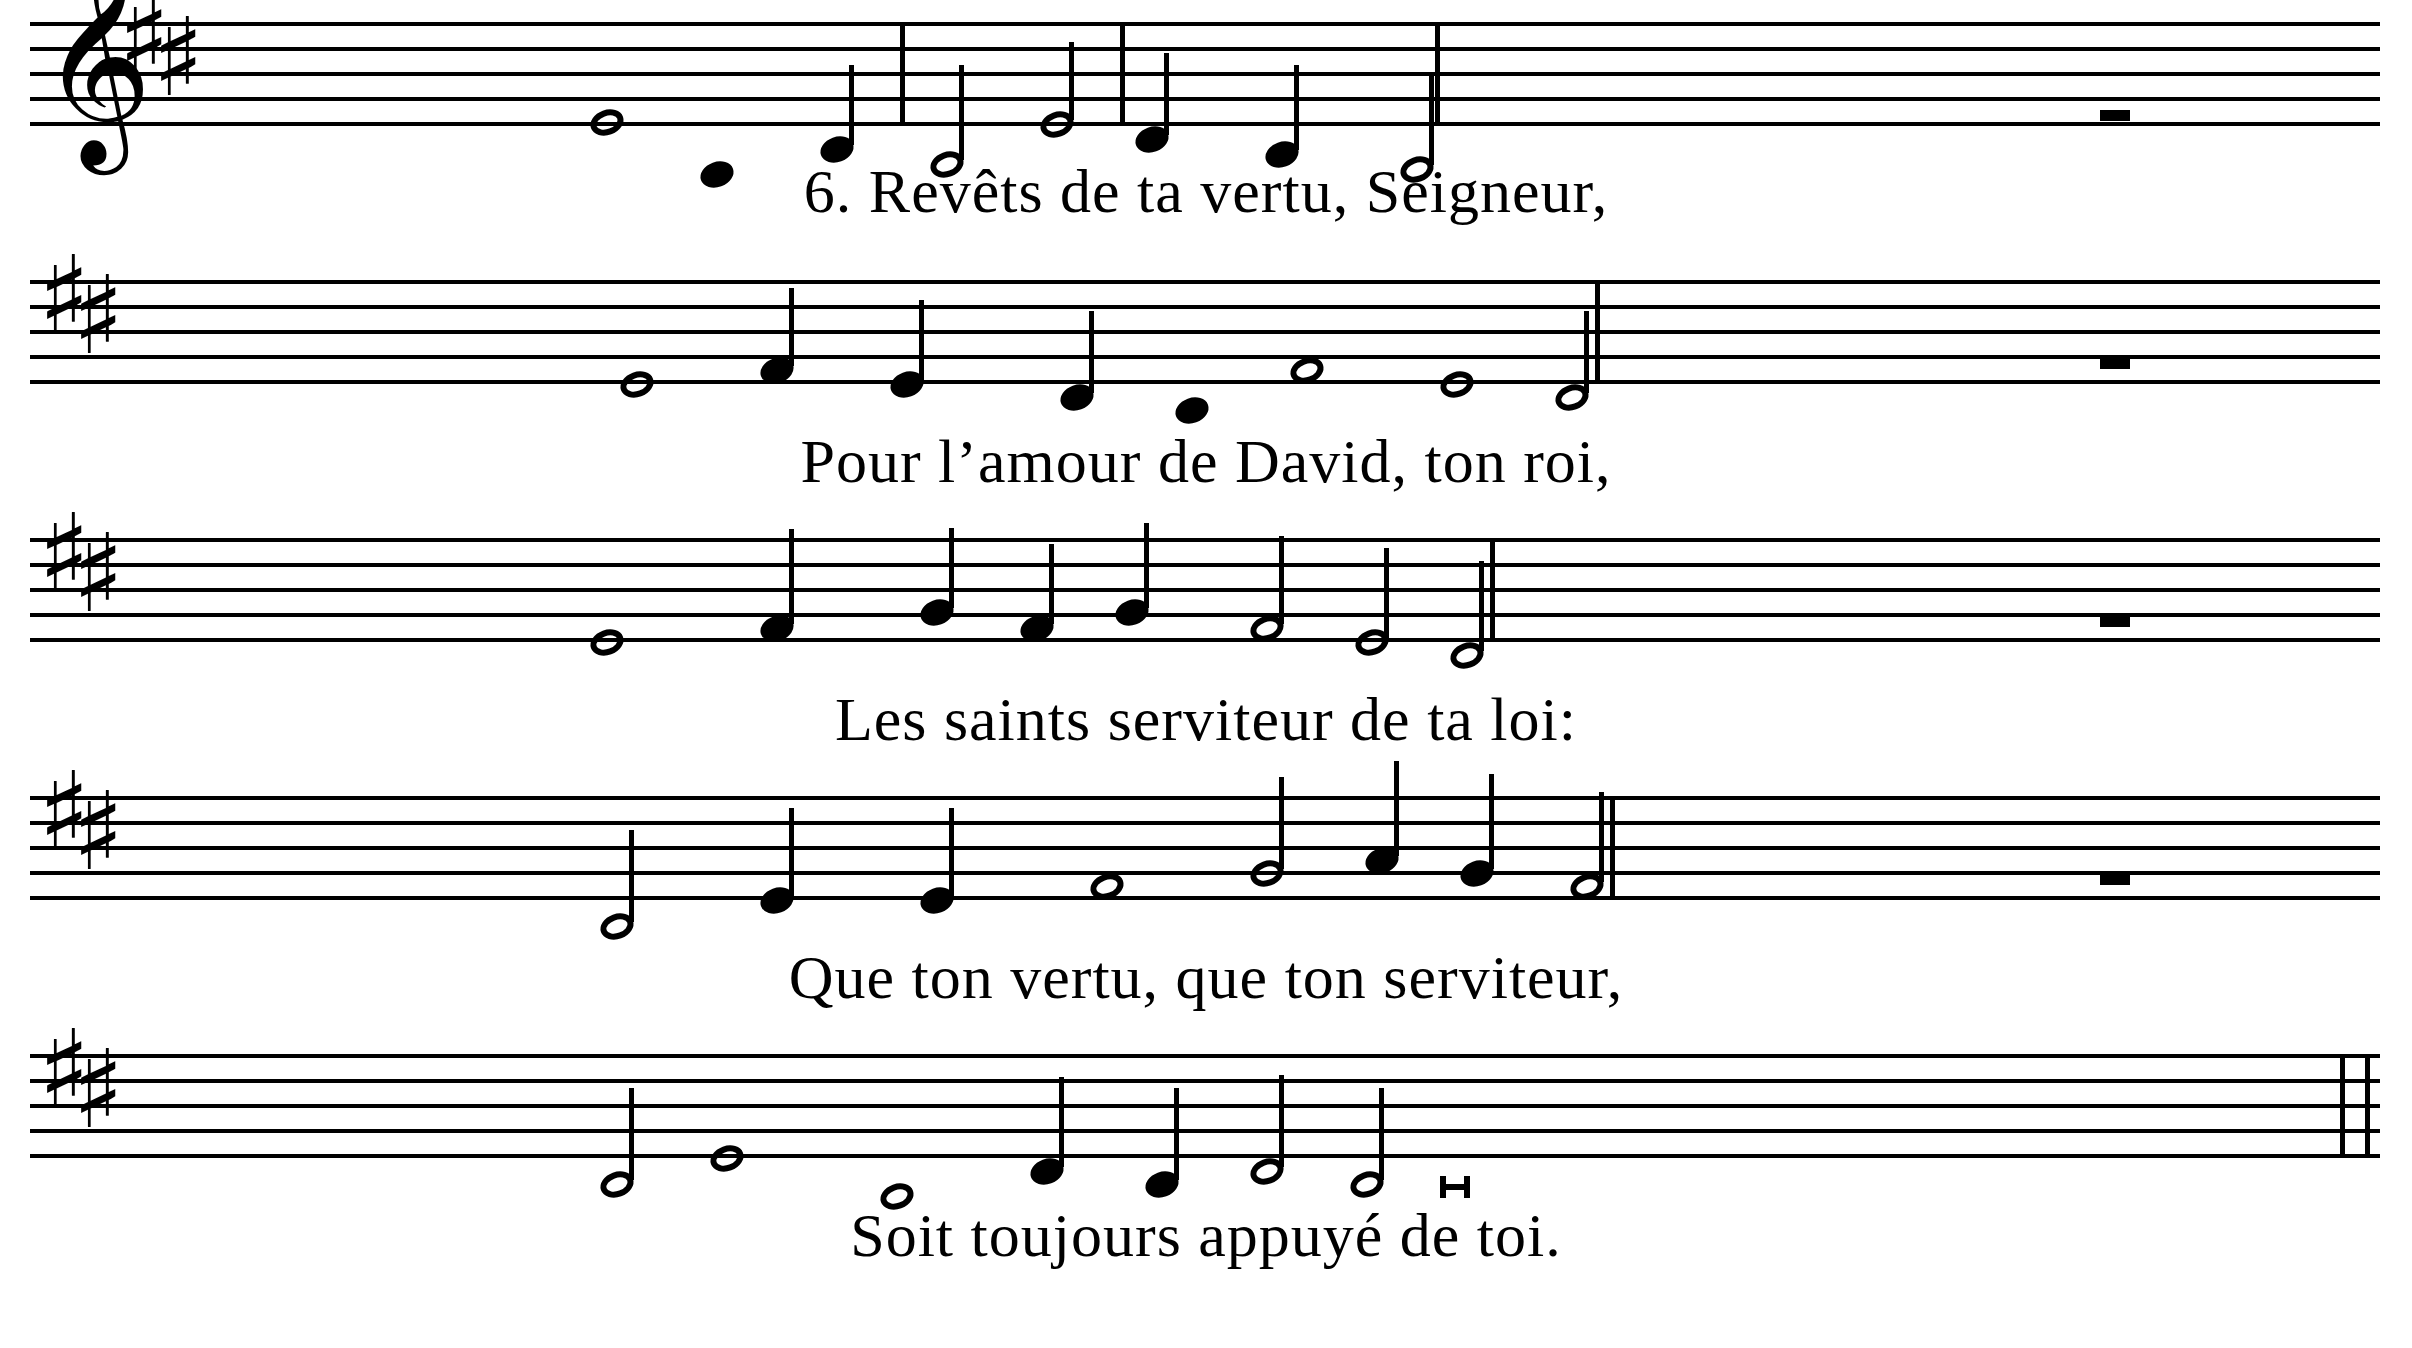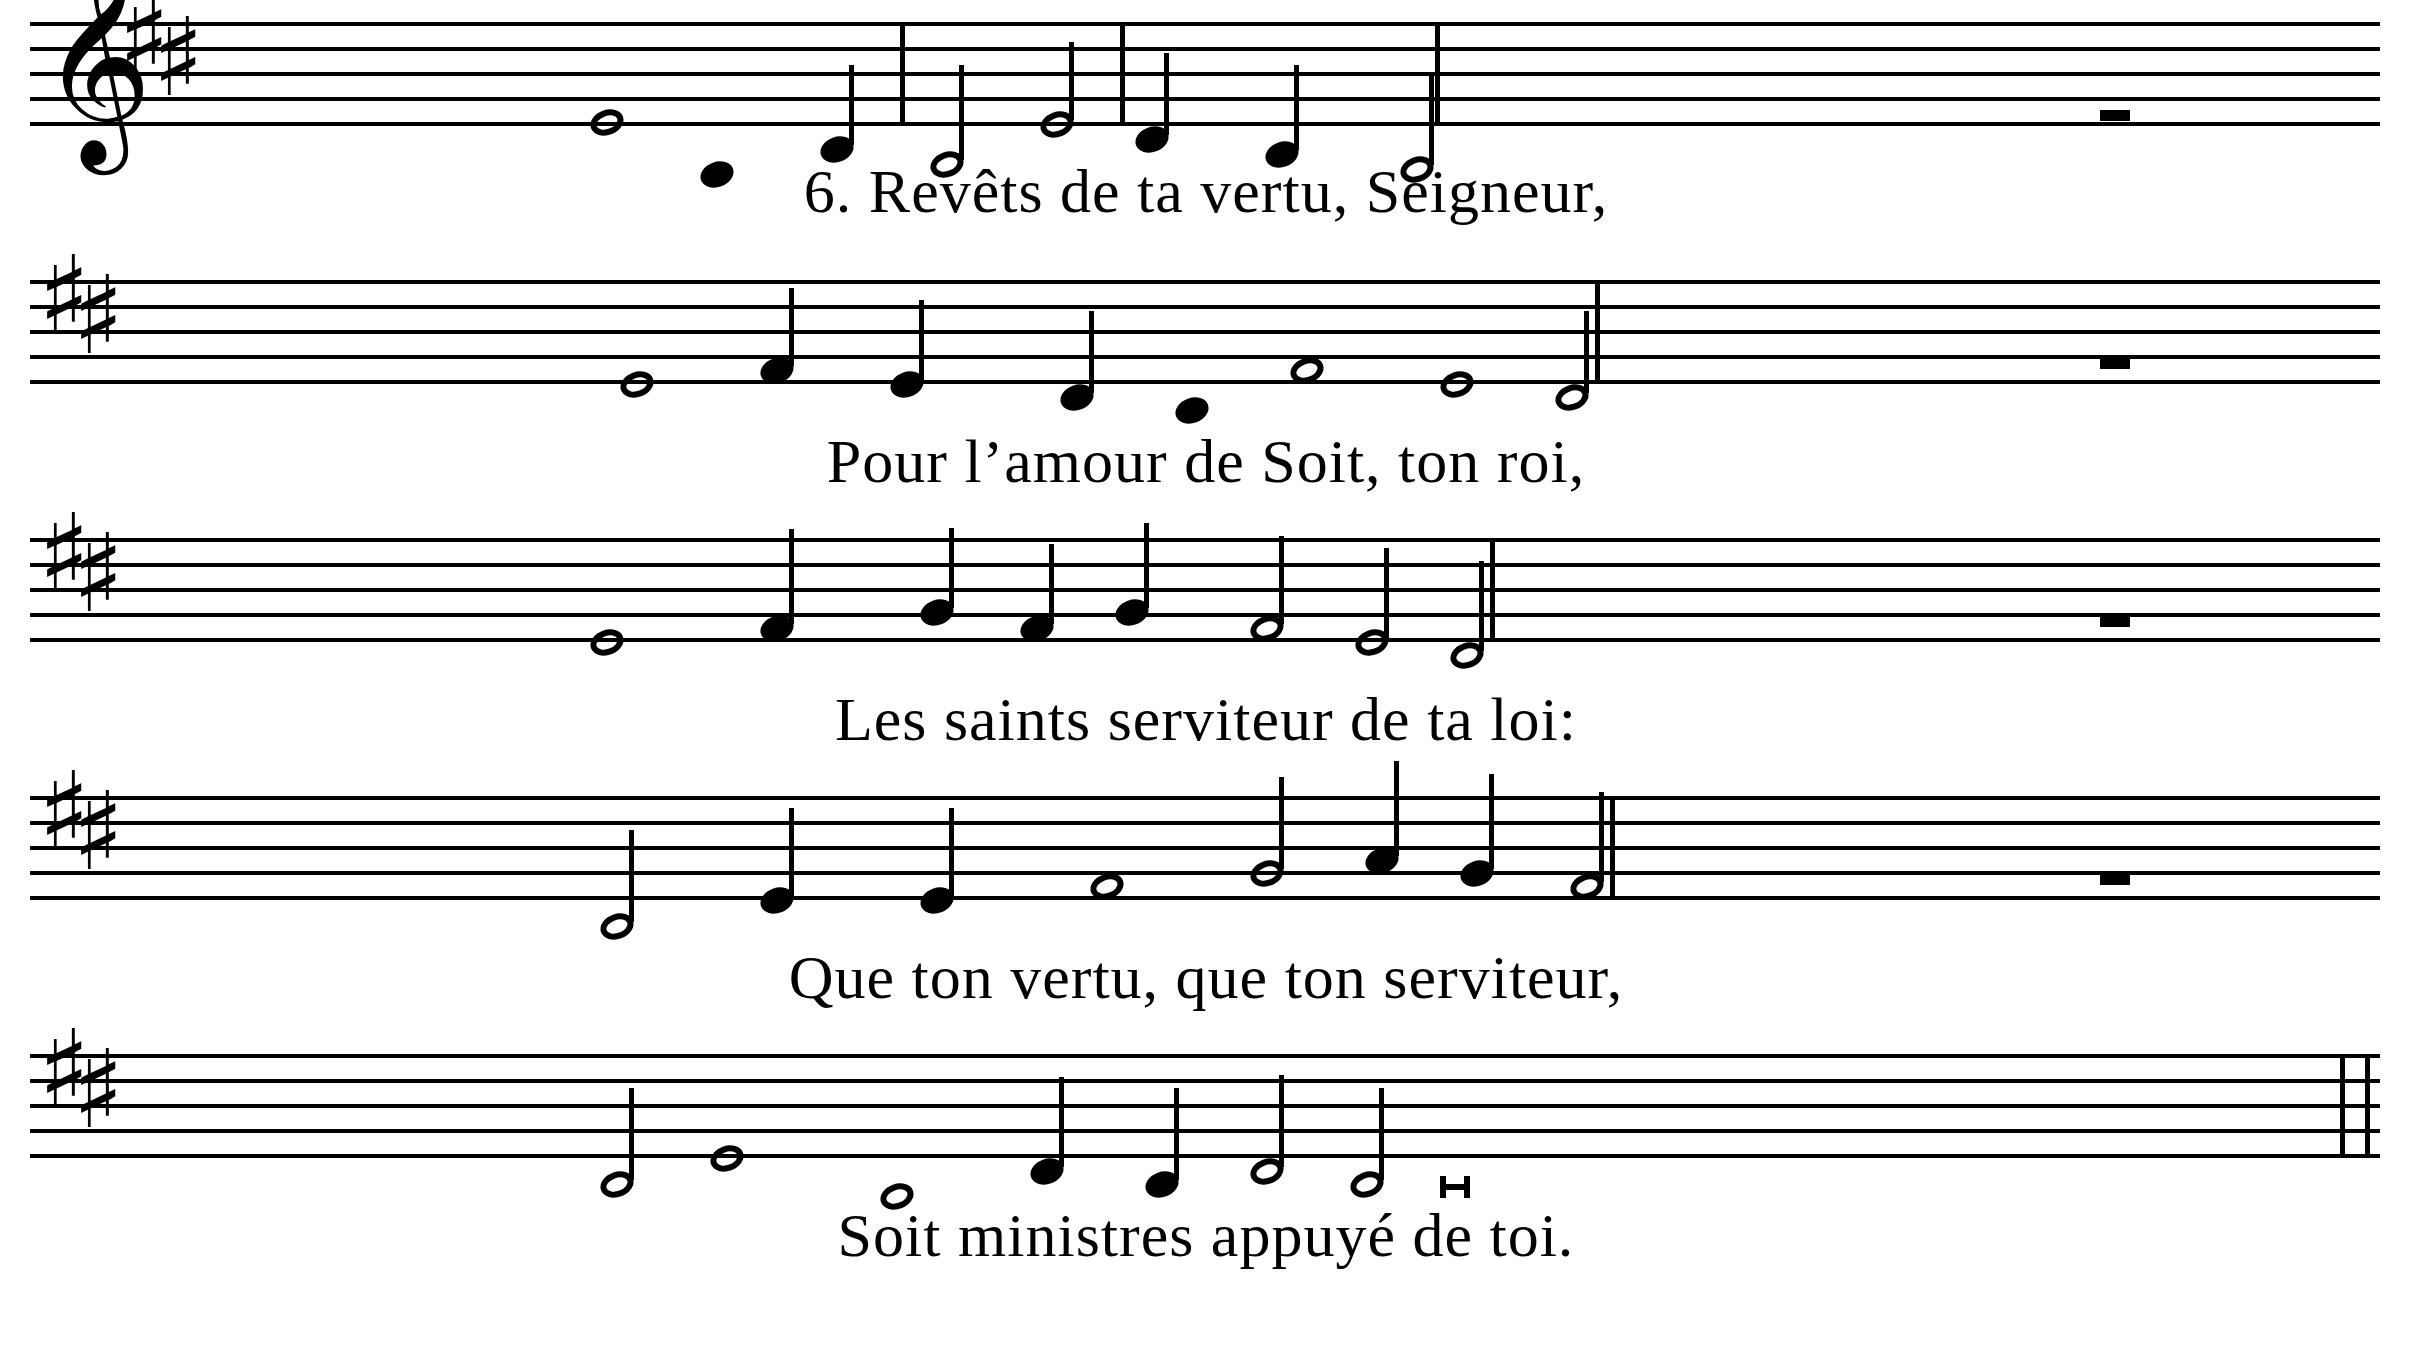--- a/index.html
+++ b/index.html
@@ -191,21 +191,21 @@
       <div class="stem" style="left: 919px; top: 42px; height: 80px;"></div>
       <div class="note quarter" style="left: 890px; top: 114px;"></div>
       <div class="stem" style="left: 1089px; top: 53px; height: 82px;"></div>
       <div class="note quarter" style="left: 1060px; top: 127px;"></div>
       <div class="note quarter" style="left: 1175px; top: 140px;"></div>
       <div class="note half" style="left: 1290px; top: 100px;"></div>
       <div class="note half" style="left: 1440px; top: 114px;"></div>
       <div class="stem" style="left: 1584px; top: 53px; height: 82px;"></div>
       <div class="note half" style="left: 1555px; top: 127px;"></div>
       <div class="rest" style="left: 2100px; top: 100px;"></div>
-      <div class="lyric" style="top: 172px;">Pour l’amour de Soit, ton roi,</div>
+      <div class="lyric" style="top: 172px;">Pour l’amour de David, ton roi,</div>
     </div>
     <div class="system">
       <div class="stafflines" style="top: 22px;">
         <div class="ln ln0"></div>
         <div class="ln ln1"></div>
         <div class="ln ln2"></div>
         <div class="ln ln3"></div>
         <div class="ln ln4"></div>
       </div>
       <div class="keysig" style="left: 38px; top: -16px;">♯</div>
@@ -276,15 +276,15 @@
       <div class="note quarter" style="left: 1030px; top: 127px;"></div>
       <div class="stem" style="left: 1174px; top: 56px; height: 92px;"></div>
       <div class="note quarter" style="left: 1145px; top: 140px;"></div>
       <div class="stem" style="left: 1279px; top: 43px; height: 92px;"></div>
       <div class="note half" style="left: 1250px; top: 127px;"></div>
       <div class="stem" style="left: 1379px; top: 56px; height: 92px;"></div>
       <div class="note half" style="left: 1350px; top: 140px;"></div>
       <div class="breve" style="left: 1440px; top: 144px;"></div>
       <div class="finalbar-thin" style="left: 2340px; top: 22px;"></div>
       <div class="finalbar-thick" style="left: 2365px; top: 22px;"></div>
-      <div class="lyric" style="top: 172px;">Soit ministres appuyé de toi.</div>
+      <div class="lyric" style="top: 172px;">Soit toujours appuyé de toi.</div>
     </div>
   </div>
 
 </body></html>

